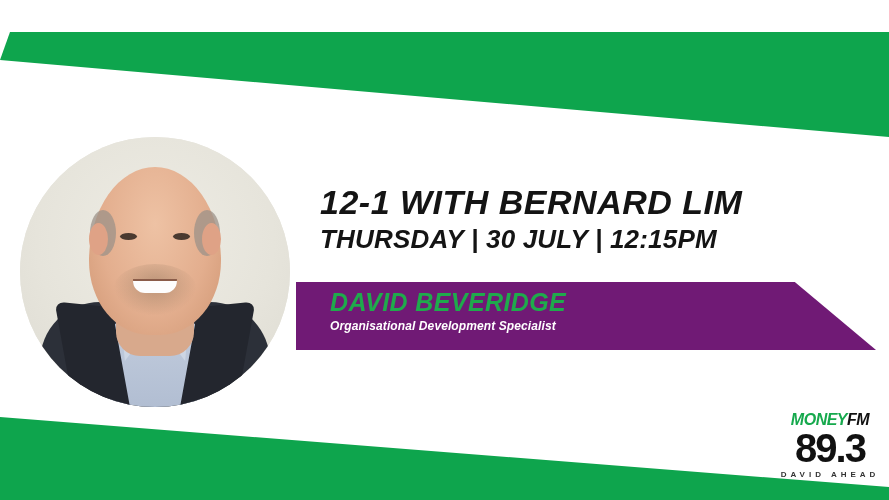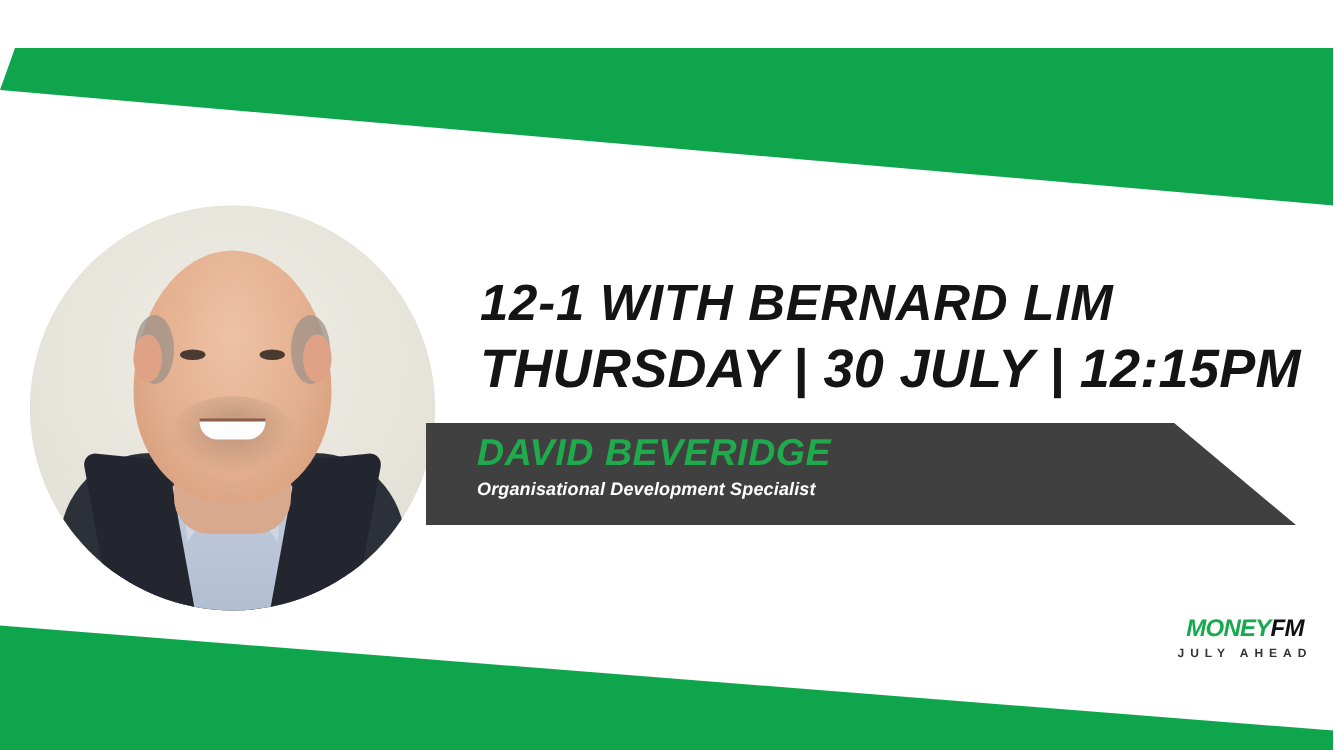--- a/index.html
+++ b/index.html
@@ -80,28 +80,28 @@
     transform:translateX(-50%);
     background:#fdfdfd; border-radius:0 0 22px 22px; box-shadow:0 -2px 0 #8a5c49; }
 
   
   #headline { position:absolute; left:320px; top:153px; width:556px; }
   #title-main {
     font-size:34px; font-weight:bold; font-style:italic; color:#141414;
     letter-spacing:.5px; line-height:1.05; white-space:nowrap;
   }
   #title-sub {
-    font-size:36px; font-weight:bold; font-style:italic; color:#141414;
+    font-size:26px; font-weight:bold; font-style:italic; color:#141414;
     letter-spacing:.2px; line-height:1.15; margin-top:4px; white-space:nowrap;
   }
 
   
   #name-banner {
-    position:absolute; left:284px; top:250px; width:580px; height:68px;
-    background:#404040;
+    position:absolute; left:296px; top:250px; width:580px; height:68px;
+    background:#701a75;
     clip-path:polygon(0 0, 86% 0, 100% 100%, 0 100%);
     text-align:center;
   }
   #name-text {
     position:absolute; left:34px; top:6px;
     font-size:25px; font-weight:bold; font-style:italic;
     color:#1faa4c; letter-spacing:.4px; white-space:nowrap;
   }
   #role-text {
     position:absolute; left:34px; top:37px;
@@ -157,16 +157,17 @@
 
   <div id="name-banner">
     <div id="name-text">DAVID BEVERIDGE</div>
     <div id="role-text">Organisational Development Specialist</div>
   </div>
 
   <div id="logo">
     <div id="logo-word">
       <span id="logo-money">MONEY</span><span id="logo-fm">FM</span>
     </div>
-    <div id="logo-tag">JULY AHEAD</div>
+    <div id="logo-freq">89.3</div>
+    <div id="logo-tag">DAVID AHEAD</div>
   </div>
 
 </div>
 
 </body></html>

